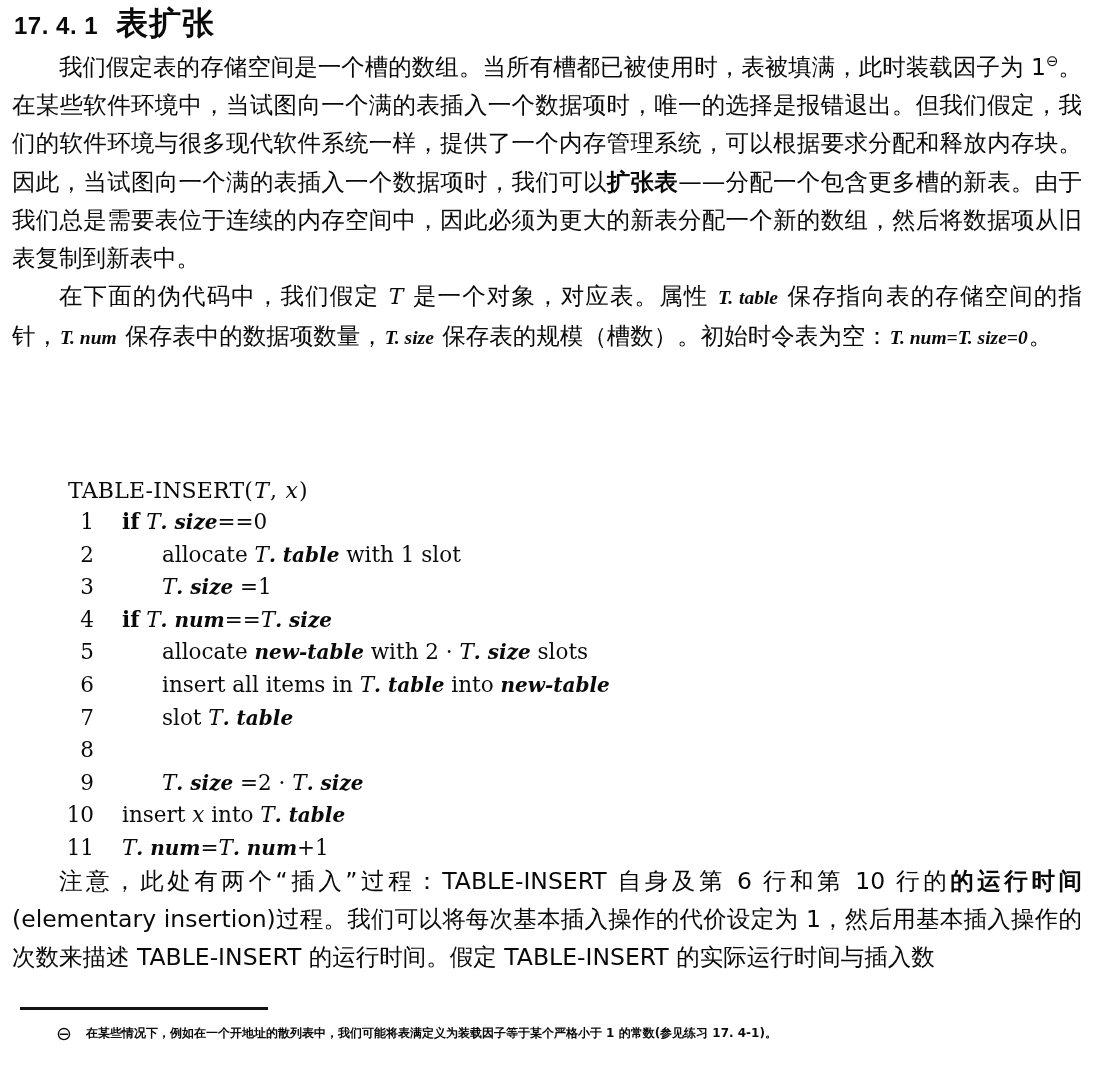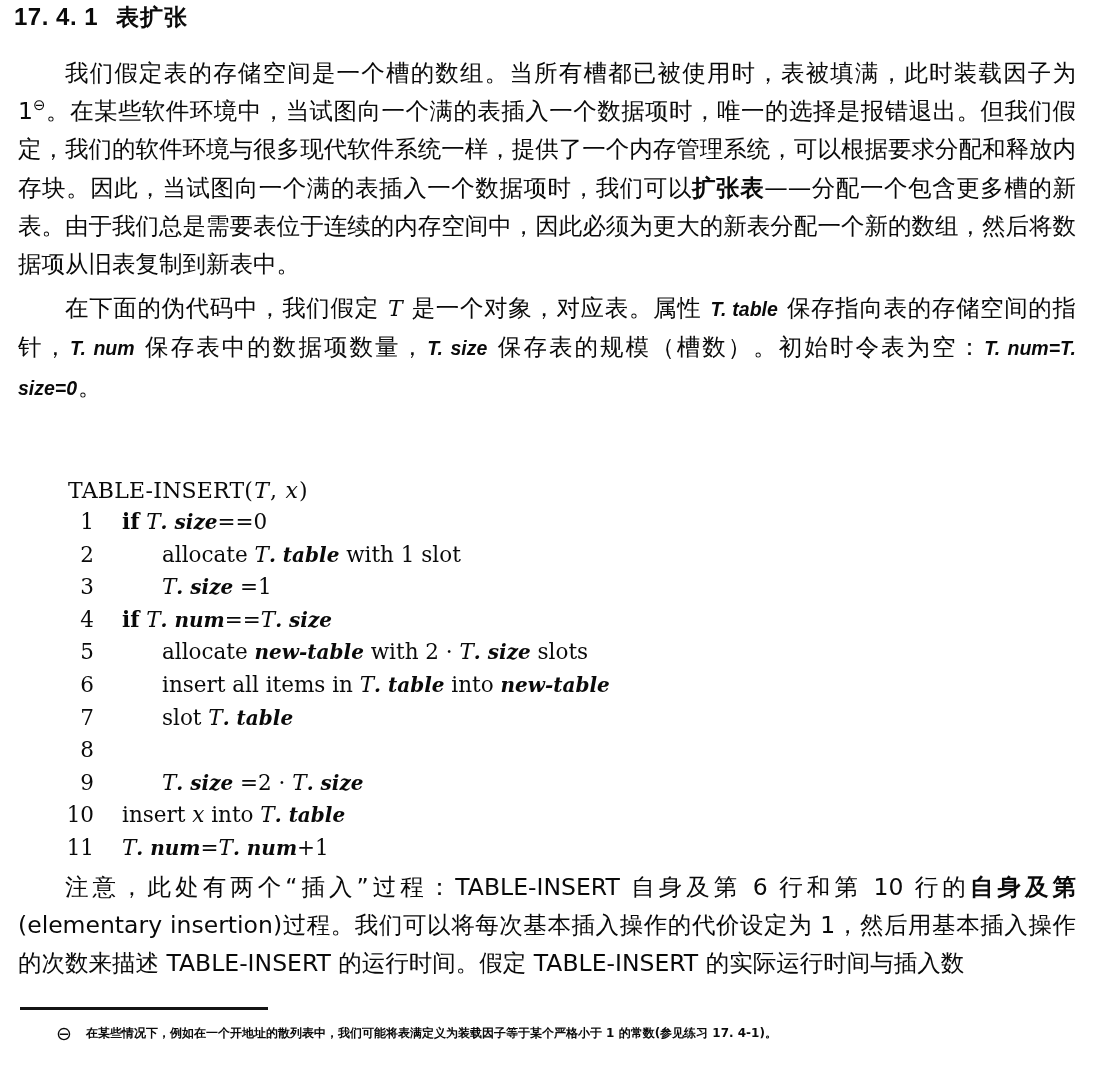--- a/index.html
+++ b/index.html
@@ -35,53 +35,53 @@
     white-space: nowrap;
   }
   .section-num {
     font-family: "Liberation Sans", "DejaVu Sans", sans-serif;
     font-size: 24px;
     font-weight: 700;
     letter-spacing: 0.5px;
   }
   .section-title {
     font-family: "DejaVu Sans", "Liberation Sans", sans-serif;
-    font-size: 23px;
+    font-size: 32px;
     font-weight: 700;
     letter-spacing: 1px;
     text-align: right;
   }
 
   
   .body-block {
     position: absolute;
     left: 12px;
     width: 1070px;
     top: 48px;
   }
   p.para {
-    margin: 6px;
+    margin: 0;
     font-size: 23.5px;
     line-height: 38.2px;
     text-align: justify;
     text-justify: inter-character;
     text-indent: 2em;
     letter-spacing: 0px;
     font-family: "DejaVu Sans", "Liberation Sans", sans-serif;
     font-weight: 500;
   }
   .bold-cn { font-weight: 700; }
   .mathit {
     font-family: "DejaVu Serif", "Liberation Serif", serif;
     font-style: italic;
     font-size: 22px;
     padding: 0 1px;
   }
   .mathit-sm {
-    font-family: Liberation Sans, sans-serif;
+    font-family: Liberation Serif, serif;
     font-style: italic;
     font-weight: 700;
     font-size: 19.5px;
     padding: 0 1px;
   }
   .romantext {
     font-family: "DejaVu Serif", "Liberation Serif", serif;
     font-size: 22px;
   }
   .sup-mark {
@@ -250,21 +250,21 @@
           <span class="ctext ind1"><span class="cnum">insert </span><span class="cvar">x</span><span class="cnum"> into </span><span class="cvar">T</span><span class="cid">. table</span></span>
         </div>
         <div class="code-line">
           <span class="ln">11</span>
           <span class="ctext ind1"><span class="cvar">T</span><span class="cid">. num</span><span class="cnum">=</span><span class="cvar">T</span><span class="cid">. num</span><span class="cnum">+</span><span class="cnum">1</span></span>
         </div>
       </div>
   </div>
 
   <div class="closing-block">
-    <p class="para"><span>注意，此处有两个“插入”过程：TABLE-INSERT 自身及第 6 行和第 10 行的</span><span class="bold-cn">自身及第</span><span>(elementary insertion)过程。我们可以将每次基本插入操作的代价设定为 1，然后用基本插入操作的次数来描述 TABLE-INSERT 的运行时间。假定 TABLE-INSERT 的实际运行时间与插入数</span></p>
+    <p class="para"><span>注意，此处有两个“插入”过程：TABLE-INSERT 自身及第 6 行和第 10 行的</span><span class="bold-cn">的运行时间</span><span>(elementary insertion)过程。我们可以将每次基本插入操作的代价设定为 1，然后用基本插入操作的次数来描述 TABLE-INSERT 的运行时间。假定 TABLE-INSERT 的实际运行时间与插入数</span></p>
   </div>
 
   <div class="footnote-rule"></div>
   <div class="footnote">
     <span class="fn-mark">⊖</span>
     <span class="fn-text">在某些情况下，例如在一个开地址的散列表中，我们可能将表满定义为装载因子等于某个严格小于 1 的常数(参见练习 17. 4-1)。</span>
   </div>
 
 </div>
 

